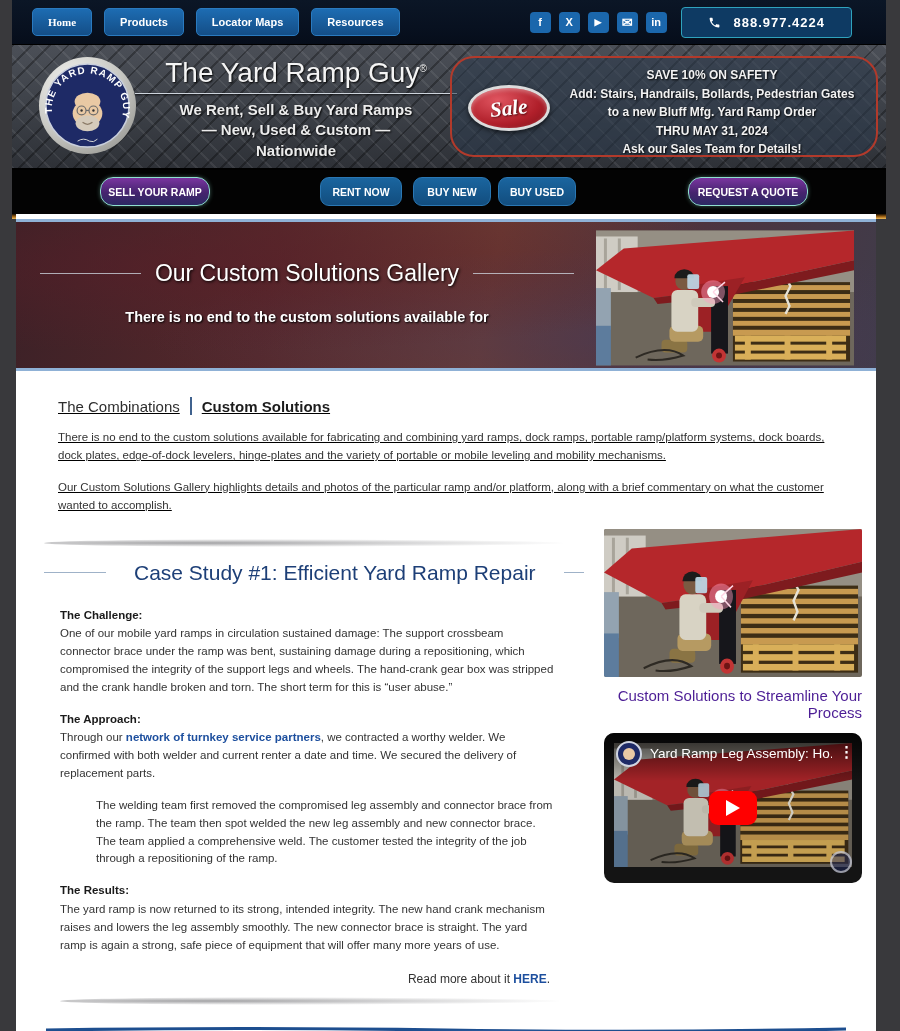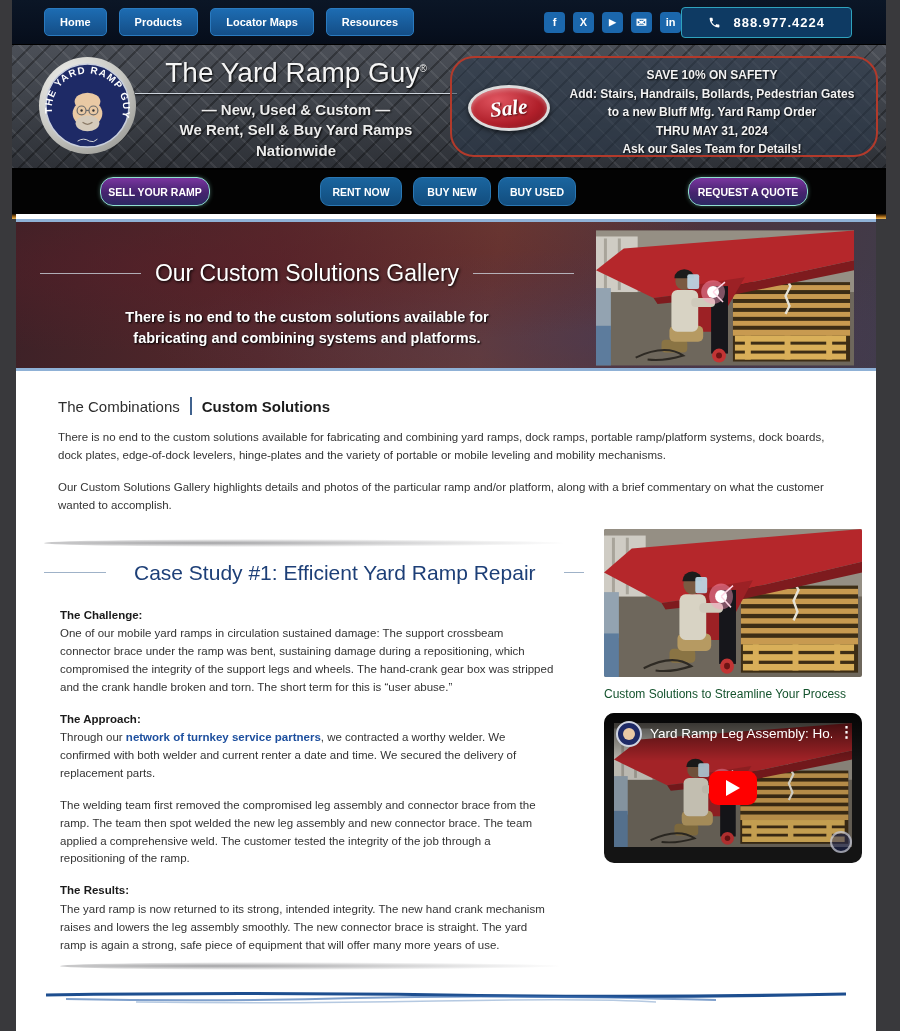--- a/index.html
+++ b/index.html
@@ -6,21 +6,21 @@
   html,body { width:900px; height:1031px; background:#39393c; font-family:"Liberation Sans",sans-serif; overflow:hidden; }
   .page { position:absolute; inset:0; width:900px; height:1031px; overflow:hidden; }
 
   
   .topbar { position:absolute; left:12px; right:14px; top:0; height:45px;
     background:linear-gradient(180deg,#0b1626 0%,#081120 60%,#060d1a 100%);
     display:flex; align-items:center; border-bottom:1px solid #000; }
   .navbtn { margin-left:12px; padding:7px 15px; font-size:11px; font-weight:bold; color:#fff;
     background:linear-gradient(180deg,#1d6cb2,#144e87); border:1px solid #2a7abf; border-radius:5px;
     cursor:pointer; white-space:nowrap; }
-  .navbtn:first-child { margin-left:32px; }
+  .navbtn:first-child { margin-left:20px;font-family:Liberation Serif, serif; }
   .socials { display:flex; gap:8px; margin-left:130px; }
   .social { width:21px; height:21px; border-radius:4px; background:#1b67ac; color:#fff;
     display:flex; align-items:center; justify-content:center; font-size:11px; font-weight:bold; cursor:pointer; }
   .phonebtn { margin-left:auto; margin-right:34px; display:flex; align-items:center; gap:12px;
     background:#0e3a63; border:1px solid #2fa3bd; border-radius:4px; padding:7px 26px;
     color:#fff; font-size:13px; font-weight:bold; letter-spacing:1px; cursor:pointer; }
 
   
   .header { position:absolute; left:12px; right:14px; top:45px; height:125px;
     background:
@@ -71,45 +71,45 @@
       radial-gradient(ellipse at 70% 80%, rgba(70,60,90,.5), transparent 55%),
       linear-gradient(100deg,#3c2127 0%,#56282b 30%,#6b3a33 55%,#4c3440 78%,#413b49 100%); }
   .heroimg { position:absolute; right:22px; top:8px; width:258px; height:136px; }
   .herotext { position:absolute; left:0; top:38px; width:582px; text-align:center; color:#fff; }
   .herotitle { display:flex; align-items:center; gap:14px; padding:0 24px; }
   .herotitle .line { flex:1; height:1px; background:rgba(210,220,230,.75); }
   .herotitle .t { font-size:23px; white-space:nowrap; text-shadow:1px 1px 3px #000; }
   .herosub { margin-top:20px; font-size:14.5px; font-weight:bold; line-height:1.45; text-shadow:1px 1px 2px #000; }
 
   
-  .intro { padding:26px 42px 0 42px; }
+  .intro { padding:26px 42px 0 42px;text-decoration:underline; }
   .introhead { display:flex; align-items:center; gap:10px; font-size:15px; color:#1c1c1c; }
   .introhead .lt { font-weight:normal; color:#2e2e2e; }
   .introhead .sep { width:2px; height:18px; background:#40628e; }
   .introhead .bd { font-weight:bold; }
   .intro p { margin-top:13px; font-size:11.5px; color:#333; line-height:1.6; }
 
   
   .smudge { height:8px; border-radius:50%;
     background:radial-gradient(ellipse at 30% 50%, rgba(50,50,55,.45), rgba(0,0,0,0) 72%); }
   .casehead { display:flex; align-items:center; gap:28px; width:540px; margin-top:14px; }
   .casehead .line { flex:1; height:1px; background:#9fb2c8; }
   .casehead .line.short { flex:0 0 62px; }
   .casehead .t { font-size:21px; color:#1d3f77; white-space:nowrap; }
   .case { position:relative; margin-top:6px; }
   .caseleft { width:540px; padding-left:44px; font-size:11.5px; color:#333; line-height:1.55; }
   .lbl { font-weight:bold; color:#1a1a1a; margin-top:14px; }
   .caseleft p { margin-top:1px; }
-  .caseleft p.gap { margin-top:14px; }
+  .caseleft p.gap { margin-top:14px;margin-left:36px; }
   a.lnk { color:#1d4f9e; font-weight:bold; text-decoration:none; cursor:pointer; }
   .readmore { text-align:right; margin-top:16px; font-size:12px; color:#333; padding-right:6px; }
 
   .caseright { position:absolute; right:14px; top:-10px; width:258px; }
   .photo { width:258px; height:148px; border-radius:2px; overflow:hidden; }
-  .caption { margin-top:6px; text-align:left; font-size:12px; color:#14532d; }
+  .caption { margin-top:6px; text-align:right; font-size:15px; color:#4c1d95; }
 
   
   .video { position:relative; margin-top:12px; width:258px; height:150px; background:#141414;
     border-radius:10px; overflow:hidden; }
   .video .vbg { position:absolute; left:10px; right:10px; top:10px; bottom:10px; }
   .video .vtop { position:absolute; left:0; right:0; top:0; height:48px;
     background:linear-gradient(180deg,rgba(0,0,0,.72),rgba(0,0,0,0)); }
   .vavatar { position:absolute; left:12px; top:8px; width:26px; height:26px; border-radius:50%;
     background:#1e2a66; border:2px solid #cfd4e0; display:flex; align-items:center; justify-content:center; }
   .vavatar .fc { width:12px; height:12px; border-radius:50%; background:#e9c9a4; }
@@ -287,22 +287,22 @@
       <line x1="48.5" y1="55" x2="51.5" y2="55" stroke="#6b6b6b" stroke-width="1.2"></line>
       <circle cx="44" cy="55" r="1.2" fill="#333"></circle>
         <circle cx="56" cy="55" r="1.2" fill="#333"></circle>
       <path d="M45,67 q5,4 10,0" fill="none" stroke="#8a7a66" stroke-width="1.2"></path>
       <path d="M40,86 q6,-4 12,0 q4,2 8,-2" fill="none" stroke="#d8d8d8" stroke-width="1"></path>
     </svg>
     <div class="titleblock">
       <div class="sitetitle"><span>The Yard Ramp Guy</span><sup>®</sup></div>
       <div class="titlerule"></div>
       <div class="tagline">
+        <div>We Rent, Sell &amp; Buy Yard Ramps</div>
         <div>— New, Used &amp; Custom —</div>
-        <div>We Rent, Sell &amp; Buy Yard Ramps</div>
         <div>Nationwide</div>
       </div>
     </div>
     <div class="promo">
       <div class="saleoval">
           <span>Sale</span>
         </div>
       <div>SAVE 10% ON SAFETY</div>
       <div>Add: Stairs, Handrails, Bollards, Pedestrian Gates</div>
       <div>to a new Bluff Mfg. Yard Ramp Order</div>
@@ -328,21 +328,20 @@
           <use href="#welder-scene"></use>
         </svg>
       <div class="herotext">
         <div class="herotitle">
           <div class="line"></div>
           <div class="t">Our Custom Solutions Gallery</div>
           <div class="line"></div>
         </div>
         <div class="herosub">
           <div>There is no end to the custom solutions available for</div>
-          <div>fabricating and combining systems and platforms.</div>
         </div>
       </div>
     </div>
 
     
     <div class="intro">
       <div class="introhead">
         <span class="lt">The Combinations</span>
         <span class="sep"></span>
         <span class="bd">Custom Solutions</span>
@@ -383,20 +382,21 @@
       </div>
 
       <div class="caseleft" style="margin-top:22px">
         <div class="lbl">The Challenge:</div>
         <p>One of our mobile yard ramps in circulation sustained damage: The support crossbeam connector brace under the ramp was bent, sustaining damage during a repositioning, which compromised the integrity of the support legs and wheels. The hand-crank gear box was stripped and the crank handle broken and torn. The short term for this is “user abuse.”</p>
         <div class="lbl">The Approach:</div>
         <p><span>Through our </span><a class="lnk">network of turnkey service partners</a><span>, we contracted a worthy welder. We confirmed with both welder and current renter a date and time. We secured the delivery of replacement parts.</span></p>
         <p class="gap">The welding team first removed the compromised leg assembly and connector brace from the ramp. The team then spot welded the new leg assembly and new connector brace. The team applied a comprehensive weld. The customer tested the integrity of the job through a repositioning of the ramp.</p>
         <div class="lbl">The Results:</div>
         <p>The yard ramp is now returned to its strong, intended integrity. The new hand crank mechanism raises and lowers the leg assembly smoothly. The new connector brace is straight. The yard ramp is again a strong, safe piece of equipment that will offer many more years of use.</p>
+        <div class="readmore"><span>Read more about it </span><a class="lnk">HERE</a><span>.</span></div>
         <div class="smudge" style="width:500px;margin-top:8px"></div>
       </div>
       <div class="clear"></div>
     </div>
 
     
     <svg class="brush" viewBox="0 0 860 16" preserveAspectRatio="none">
       <path d="M30 5 Q220 2 430 5 T830 4" stroke="#1d4e8f" stroke-width="3.2" fill="none"></path>
       <path d="M50 9 Q200 12 340 8 T700 10" stroke="#3a6db0" stroke-width="2" fill="none" opacity="0.65"></path>
       <path d="M120 12 Q260 14 420 11 T640 12" stroke="#6b93c4" stroke-width="1.4" fill="none" opacity="0.5"></path>

